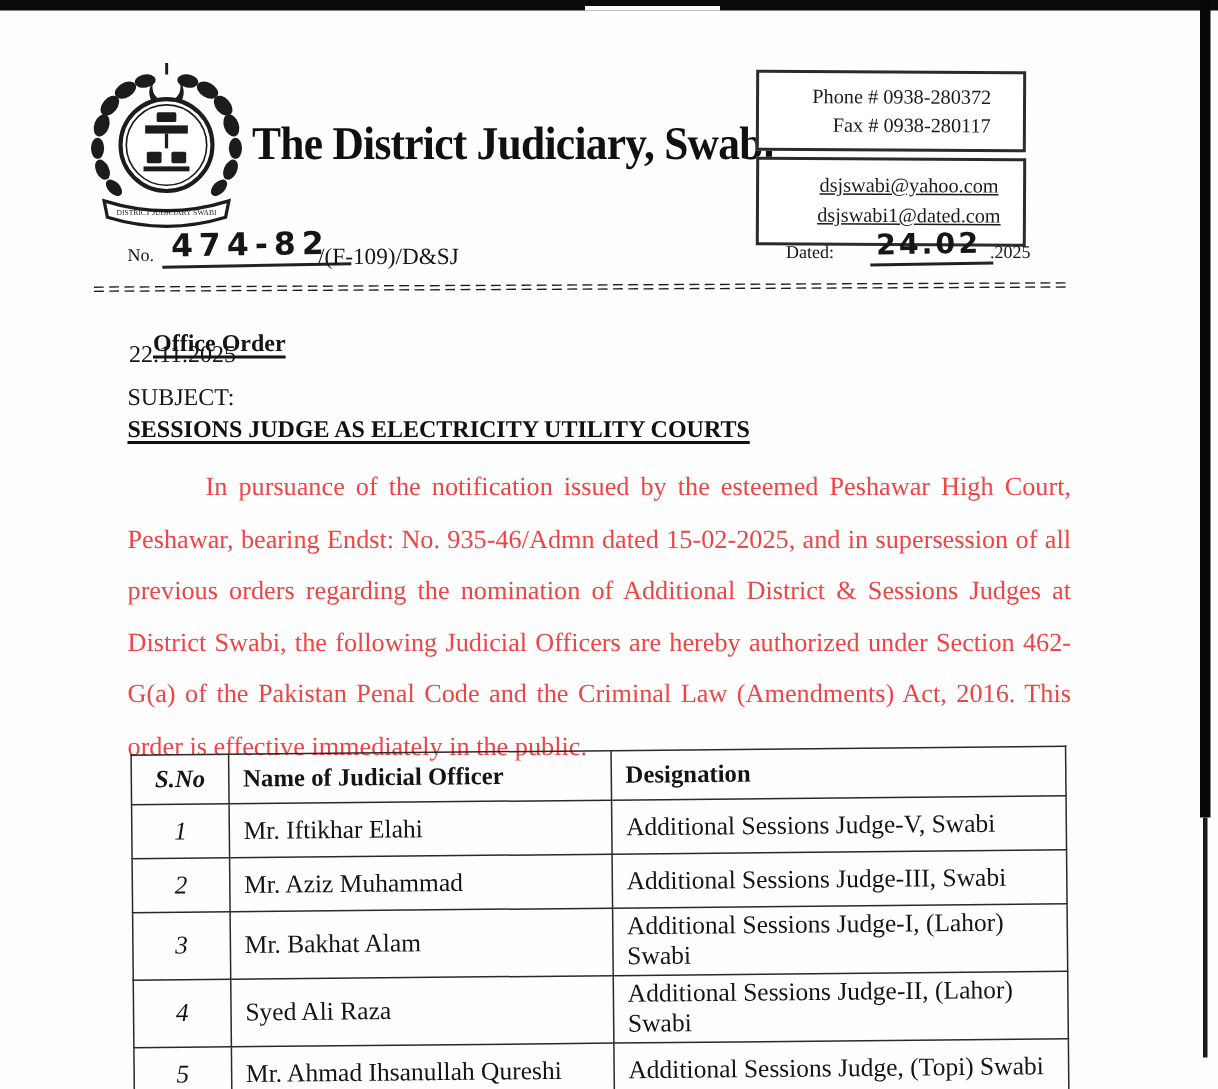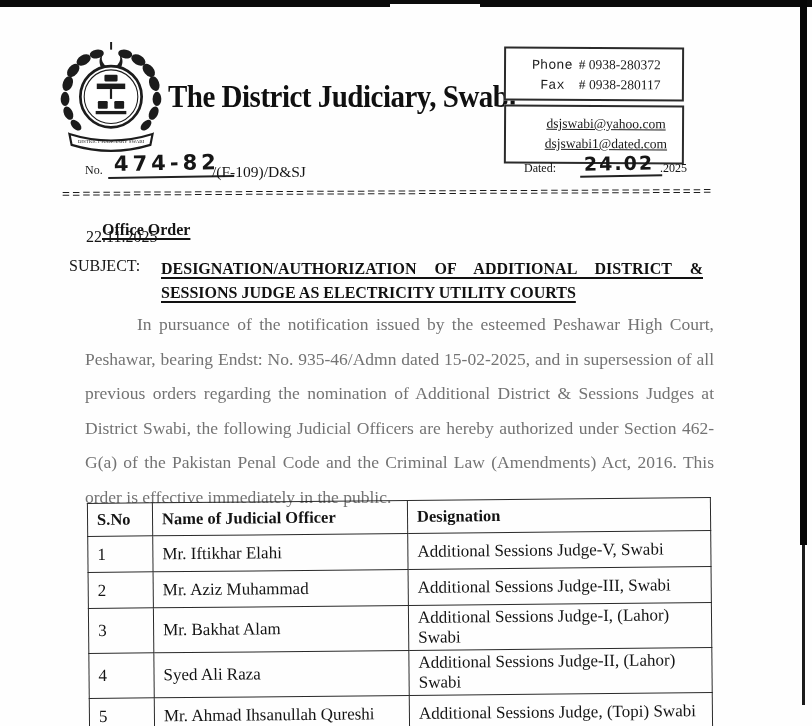--- a/index.html
+++ b/index.html
@@ -19,21 +19,21 @@
   .emblem{position:absolute;left:56px;top:42px;width:110px;height:116px;}
   .org-title{
     position:absolute;left:168px;top:80px;width:360px;margin:0;
     font-size:29px;font-weight:bold;letter-spacing:-0.5px;color:#101010;
     transform:scaleY(1.08);white-space:nowrap;
   }
   .contact{position:absolute;left:504px;top:47px;width:180px;font-size:13.5px;color:#1a1a1a;}
   .cbox{border:2px solid #2b2b2b;background:#fff;text-align:center;}
   .phone-box{height:44px;padding-top:6px;transform:rotate(0.3deg);}
   .phone-box .row{line-height:19px;white-space:nowrap;}
-  .phone-box .lbl{display:inline-block;width:46px;text-align:center;padding-left:2px;font-family:Liberation Mono, monospace;}
+  .phone-box .lbl{display:inline-block;width:46px;text-align:right;padding-left:2px;}
   .email-box{margin-top:4px;height:48px;padding-top:7px;transform:rotate(0.3deg);}
   .email-box a{display:block;color:#1a1a1a;text-decoration:underline;line-height:20px;padding-left:24px;}
 
   
   .ref{position:absolute;left:0;top:0;white-space:nowrap;}
   .printed{font-size:12px;}
   .hand{
     font-family:"DejaVu Sans", sans-serif;font-weight:bold;color:#161616;
     border-bottom:2px solid #222;display:inline-block;
   }
@@ -49,43 +49,43 @@
     font-weight:bold;font-size:14px;letter-spacing:2.2px;white-space:nowrap;
     color:#1d1d1d;transform:rotate(-0.25deg);
   }
 
   .order-heading{
     position:absolute;left:86px;top:205px;margin:16px;font-size:16px;font-weight:bold;
     text-decoration:underline;text-decoration-thickness:2px;text-underline-offset:3px;
   }
   .order-date{position:absolute;left:86px;top:228px;font-size:16px;}
 
-  .subject{position:absolute;left:69px;top:257px;width:634px;display:flex;}
+  .subject{position:absolute;left:85px;top:257px;width:634px;display:flex;flex-direction:column;}
   .subject-label{width:92px;flex:none;font-size:16px;}
   .subject-text{flex:1;font-weight:bold;font-size:16px;line-height:24px;color:#111;}
   .subject-line{text-decoration:underline;text-decoration-thickness:1.8px;text-underline-offset:3px;}
   .subject-line.l1{text-align:justify;text-align-last:justify;}
 
   .body-par{
     position:absolute;left:85px;top:307px;width:629px;margin:0;
-    font-size:17.5px;line-height:34.5px;text-align:justify;text-indent:52px;color:#737373;
+    font-size:17.5px;line-height:34.5px;text-align:justify;text-indent:52px;color:#ef4444;
   }
 
   
   .officers{
     position:absolute;left:88px;top:503px;width:624px;border-collapse:collapse;
     transform:rotate(-0.55deg);transform-origin:0 50%;
   }
   .officers th,.officers td{
     border:1.8px solid #2a2a2a;padding:2px 9px;color:#141414;
     font-family:"Liberation Serif", serif;vertical-align:middle;
   }
   .officers th{font-size:16.5px;font-weight:bold;text-align:left;height:28px;}
   .officers td{font-size:17px;height:31px;}
-  .officers .c-sno{width:46px;}
+  .officers .c-sno{width:46px;text-align:center;font-style:italic;}
   .officers .c-name{width:236px;}
 </style>
 </head>
 <body>
 
 <div class="page">
 
   <div class="scan-bar-top"></div>
   <div class="scan-bar-right"></div>
   <div class="scan-bar-right2"></div>
@@ -156,21 +156,20 @@
   <span class="ref printed dated-year">.2025</span>
 
   <div class="divider">================================================================</div>
 
   <h2 class="order-heading">Office Order</h2>
   <div class="order-date">22.11.2025</div>
 
   <div class="subject">
     <span class="subject-label">SUBJECT:</span>
     <div class="subject-text">
-      <div class="subject-line l1">DESIGNATION/AUTHORIZATION OF ADDITIONAL DISTRICT &amp;</div>
       <div class="subject-line">SESSIONS JUDGE AS ELECTRICITY UTILITY COURTS</div>
     </div>
   </div>
 
   <p class="body-par">In pursuance of the notification issued by the esteemed Peshawar High Court, Peshawar, bearing Endst: No. 935-46/Admn dated 15-02-2025, and in supersession of all previous orders regarding the nomination of Additional District &amp; Sessions Judges at District Swabi, the following Judicial Officers are hereby authorized under Section 462-G(a) of the Pakistan Penal Code and the Criminal Law (Amendments) Act, 2016. This order is effective immediately in the public.</p>
 
   <table class="officers">
     <thead>
       <tr>
         <th class="c-sno">S.No</th>

